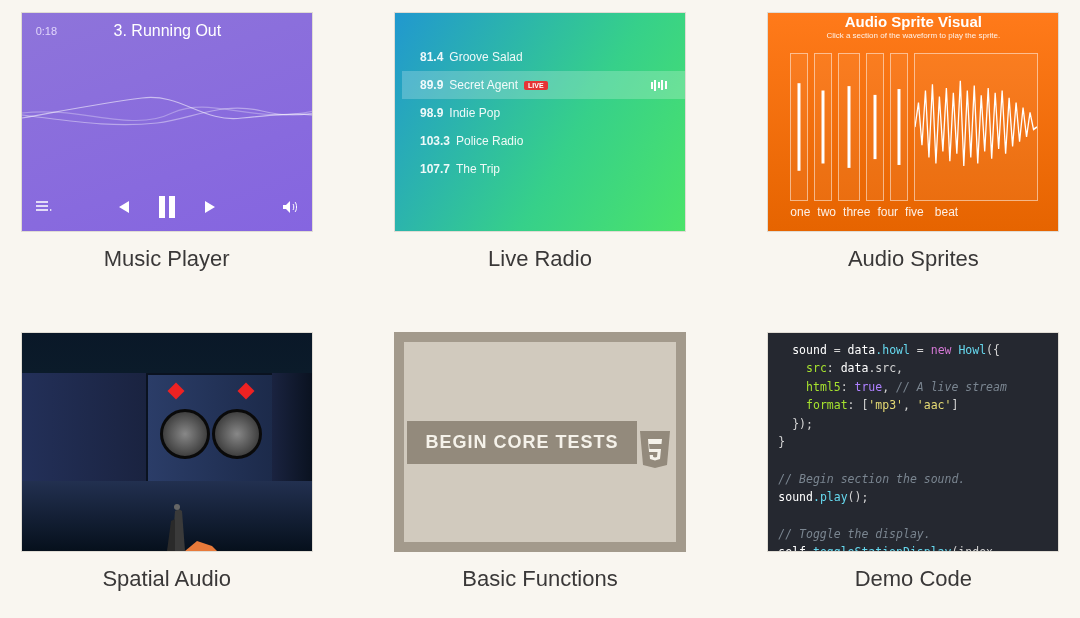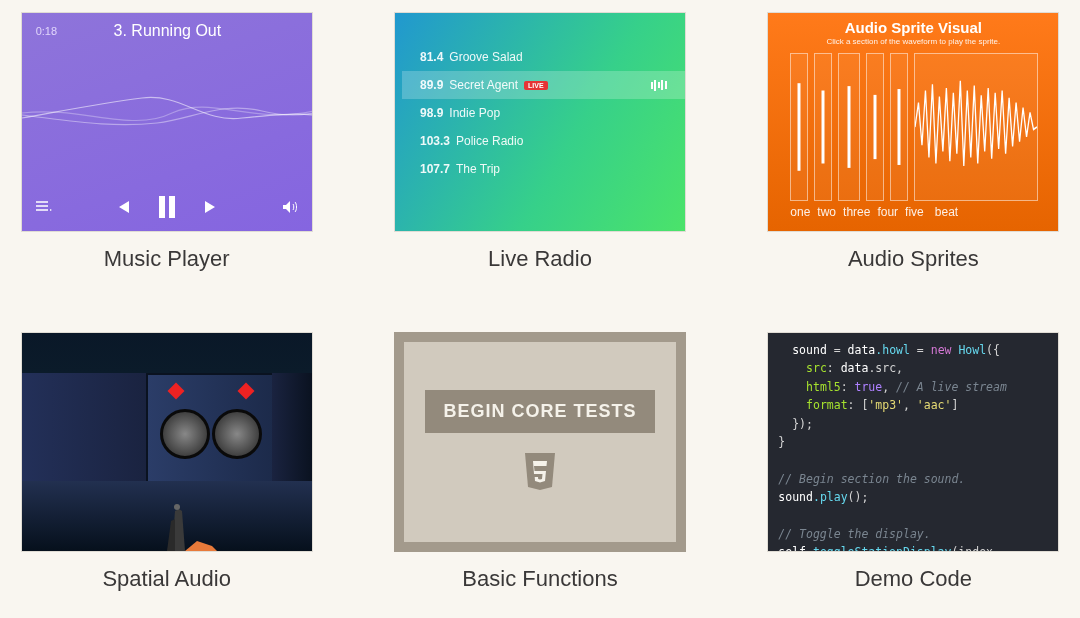--- a/index.html
+++ b/index.html
@@ -50,42 +50,42 @@
     .radio-item { display: flex; align-items: center; padding: 7px 18px; font-size: 12px; color: rgba(255,255,255,0.92); }
     .radio-item.active { background: rgba(255,255,255,0.22); }
     .radio-freq { font-weight: 600; margin-right: 6px; }
     .radio-name {}
     .radio-live { margin-left: 6px; background: #e63535; color: #fff; font-size: 7px; font-weight:700; padding: 1px 4px; border-radius: 2px; }
     .radio-bars { margin-left: auto; display: flex; gap: 1.5px; align-items:center; }
     .radio-bars span { width: 2px; background: #fff; display: block; }
 
     
     .sprites { background: linear-gradient(180deg, #ff7a1a 0%, #e66400 100%); position: relative; }
-    .sprites-header { text-align: center; color: #fff; padding-top: 6px; }
+    .sprites-header { text-align: center; color: #fff; }
     .sprites-title { font-size: 15px; font-weight: 700; }
     .sprites-sub { font-size: 8px; opacity: 0.9; margin-top: 1px;}
     .sprites-panels { position: absolute; top: 40px; left: 22px; right: 20px; bottom: 30px; display: flex; gap: 6px; }
     .sp-col { border: 1px solid rgba(255,255,255,0.5); background: rgba(255,255,255,0.05); height: 100%; position:relative; }
     .sp-wave { flex: 1; display:flex; align-items:center; justify-content:center; position:relative; }
     .sp-labels { position: absolute; bottom: 12px; left: 22px; right: 20px; display: flex; font-size: 12px; color: rgba(255,255,255,0.9); gap: 7px; }
 
     
     .spatial { background: #0b1b2a; position: relative; }
     .spatial-wall { position: absolute; left: 124px; top: 40px; width: 130px; height: 110px; background: linear-gradient(90deg,#2b3d68,#1c2a4a); border: 2px solid #0a1220; }
     .spatial-wall::before, .spatial-wall::after { content:""; position:absolute; width: 44px; height: 44px; border-radius:50%; background: radial-gradient(circle,#888,#222); border:3px solid #0a0a0a; top: 34px; }
     .spatial-wall::before { left: 12px; }
     .spatial-wall::after { right: 12px; }
     .sp-gem { position:absolute; width:12px; height:12px; background:#e22; transform:rotate(45deg); top: 10px; }
     .spatial-left { position:absolute; left:0; top:40px; width:124px; height:110px; background: linear-gradient(90deg,#233059,#1a2340); }
     .spatial-right { position:absolute; right:0; top:40px; width:40px; height:110px; background: linear-gradient(90deg,#1a2340,#0a1220);}
     .spatial-floor { position:absolute; bottom:0; left:0; right:0; height:70px; background:linear-gradient(180deg,#223050,#06101c);}
     .spatial-gun { position:absolute; bottom:0; left:50%; transform:translateX(-40%); width:100px; height:60px; }
 
     
-    .func { background: #d1cabe; display:flex; flex-direction:column; align-items:center; justify-content:center; border: 10px solid #a39a8c; }
+    .func { background: #d1cabe; display:flex; flex-direction:row; align-items:center; justify-content:center; border: 10px solid #a39a8c; }
     .func-btn { background:#938a7c; color:#f5f2ea; font-weight:700; font-size:18px; padding: 11px 18px; letter-spacing:1px;}
     .func-html5 { margin-top: 18px; }
 
     
     .code { background: #252830; padding: 8px 10px; font-family: Menlo, Consolas, monospace; font-size: 11.5px; line-height: 1.6; color: #d4d4d4; overflow:hidden; }
     .code .kw { color: #d478d4; }
     .code .fn { color: #66d9ef; }
     .code .str { color: #e6db74; }
     .code .bool { color: #ae81ff; margin-top: 26px; }
     .code .comment { color: #7a8590; font-style: italic; }

